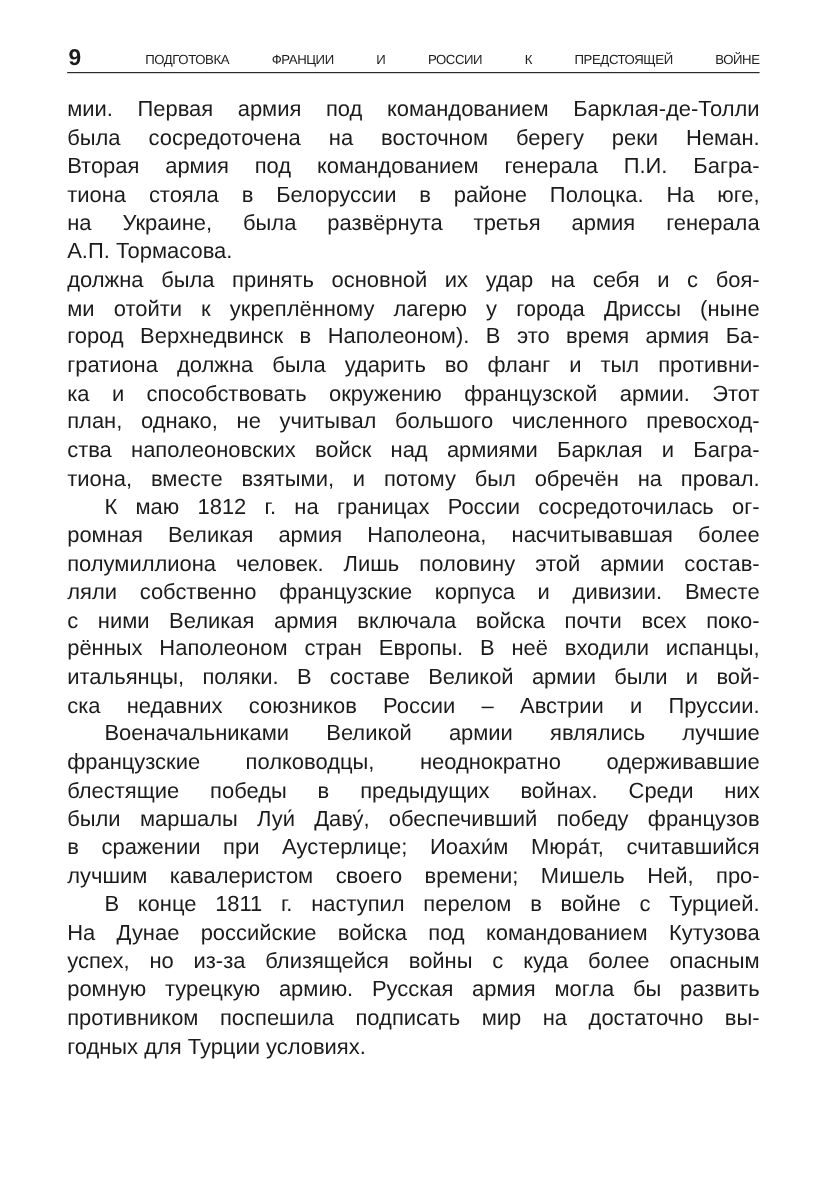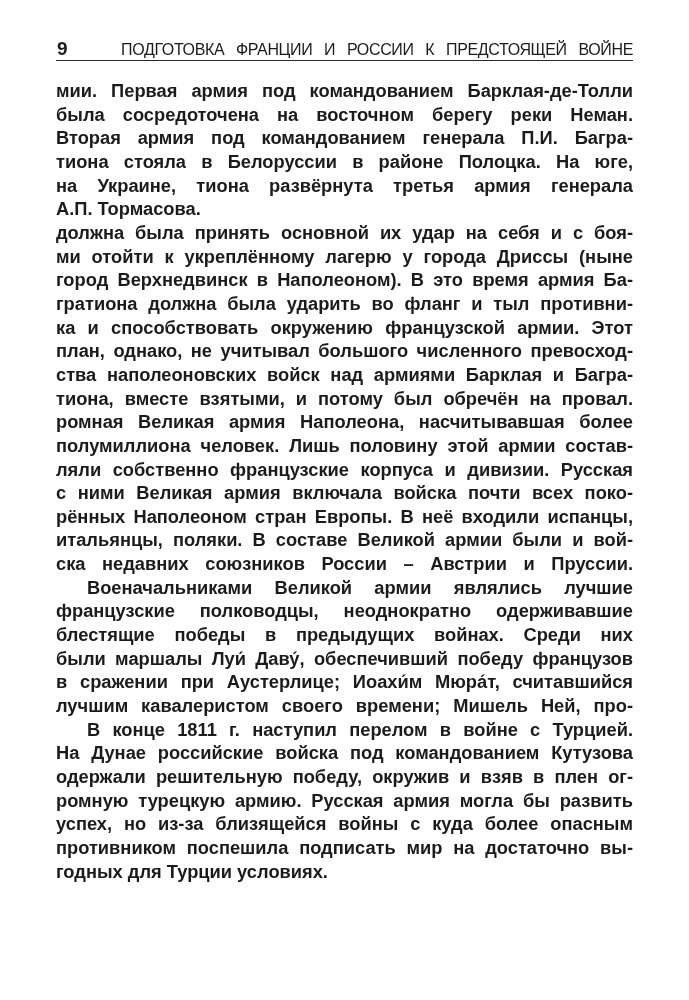--- a/index.html
+++ b/index.html
@@ -36,21 +36,21 @@
     font-size: 19px;
     font-weight: bold;
     line-height: 20px;
     letter-spacing: 0;
   }
   .running-title {
     position: absolute;
     left: 65px;
     right: 0;
     top: 3px;
-    font-size: 16px;
+    font-size: 11px;
     line-height: 18px;
     white-space: nowrap;
     text-align: justify;
     text-align-last: justify;
     transform-origin: left top;
     letter-spacing: -0.35px;
   }
   .body-text {
     position: absolute;
     left: 0;
@@ -60,21 +60,20 @@
     font-size: 18.3px;
     line-height: 23.67px;
   }
   .line {
     display: block;
     white-space: nowrap;
     text-align: justify;
     text-align-last: justify;
     height: 23.67px;
     overflow: visible;
-    font-weight: bold;
   }
   .line.last {
     text-align: right;
     text-align-last: left;
   }
   .line.indent {
     padding-left: 31px;
   }
 </style>
 </head>
@@ -86,57 +85,57 @@
     <span class="running-title" style="">ПОДГОТОВКА ФРАНЦИИ И РОССИИ К ПРЕДСТОЯЩЕЙ ВОЙНЕ</span>
   </div>
 
   <div class="body-text">
 
     <div>
       <span class="line" style="">мии. Первая армия под командованием Барклая-де-Толли</span>
       <span class="line" style="">была сосредоточена на восточном берегу реки Неман.</span>
       <span class="line" style="">Вторая армия под командованием генерала П.И. Багра-</span>
       <span class="line" style="">тиона стояла в Белоруссии в районе Полоцка. На юге,</span>
-      <span class="line" style="">на Украине, тиона развёрнута третья армия генерала</span>
+      <span class="line" style="">на Украине, была развёрнута третья армия генерала</span>
       <span class="line last" style="">А.П. Тормасова.</span>
     </div>
 
     <div>
       <span class="line" style="">должна была принять основной их удар на себя и с боя-</span>
       <span class="line" style="">ми отойти к укреплённому лагерю у города Дриссы (ныне</span>
       <span class="line" style="">город Верхнедвинск в Наполеоном). В это время армия Ба-</span>
       <span class="line" style="">гратиона должна была ударить во фланг и тыл противни-</span>
       <span class="line" style="">ка и способствовать окружению французской армии. Этот</span>
       <span class="line" style="">план, однако, не учитывал большого численного превосход-</span>
       <span class="line" style="">ства наполеоновских войск над армиями Барклая и Багра-</span>
       <span class="line" style="">тиона, вместе взятыми, и потому был обречён на провал.</span>
     </div>
 
     <div>
+      <span class="line indent" style="">К маю 1812 г. на границах России сосредоточилась ог-</span>
       <span class="line" style="">ромная Великая армия Наполеона, насчитывавшая более</span>
       <span class="line" style="">полумиллиона человек. Лишь половину этой армии состав-</span>
-      <span class="line" style="">ляли собственно французские корпуса и дивизии. Русская</span>
+      <span class="line" style="">ляли собственно французские корпуса и дивизии. Вместе</span>
       <span class="line" style="">с ними Великая армия включала войска почти всех поко-</span>
       <span class="line" style="">рённых Наполеоном стран Европы. В неё входили испанцы,</span>
       <span class="line" style="">итальянцы, поляки. В составе Великой армии были и вой-</span>
       <span class="line" style="">ска недавних союзников России – Австрии и Пруссии.</span>
     </div>
 
     <div>
       <span class="line indent" style="">Военачальниками Великой армии являлись лучшие</span>
       <span class="line" style="">французские полководцы, неоднократно одерживавшие</span>
       <span class="line" style="">блестящие победы в предыдущих войнах. Среди них</span>
       <span class="line" style="">были маршалы Луи́ Даву́, обеспечивший победу французов</span>
       <span class="line" style="">в сражении при Аустерлице; Иоахи́м Мюра́т, считавшийся</span>
       <span class="line" style="">лучшим кавалеристом своего времени; Мишель Ней, про-</span>
     </div>
 
     <div>
       <span class="line indent" style="">В конце 1811 г. наступил перелом в войне с Турцией.</span>
       <span class="line" style="">На Дунае российские войска под командованием Кутузова</span>
-      <span class="line" style="">одержали решительную победу, окружив и взяв в плен ог-</span>
+      <span class="line" style="">успех, но из-за близящейся войны с куда более опасным</span>
       <span class="line" style="">ромную турецкую армию. Русская армия могла бы развить</span>
-      <span class="line" style="">успех, но из-за близящейся войны с куда более опасным</span>
       <span class="line" style="">противником поспешила подписать мир на достаточно вы-</span>
       <span class="line last" style="">годных для Турции условиях.</span>
     </div>
   </div>
 </div>
 
 </body></html>

